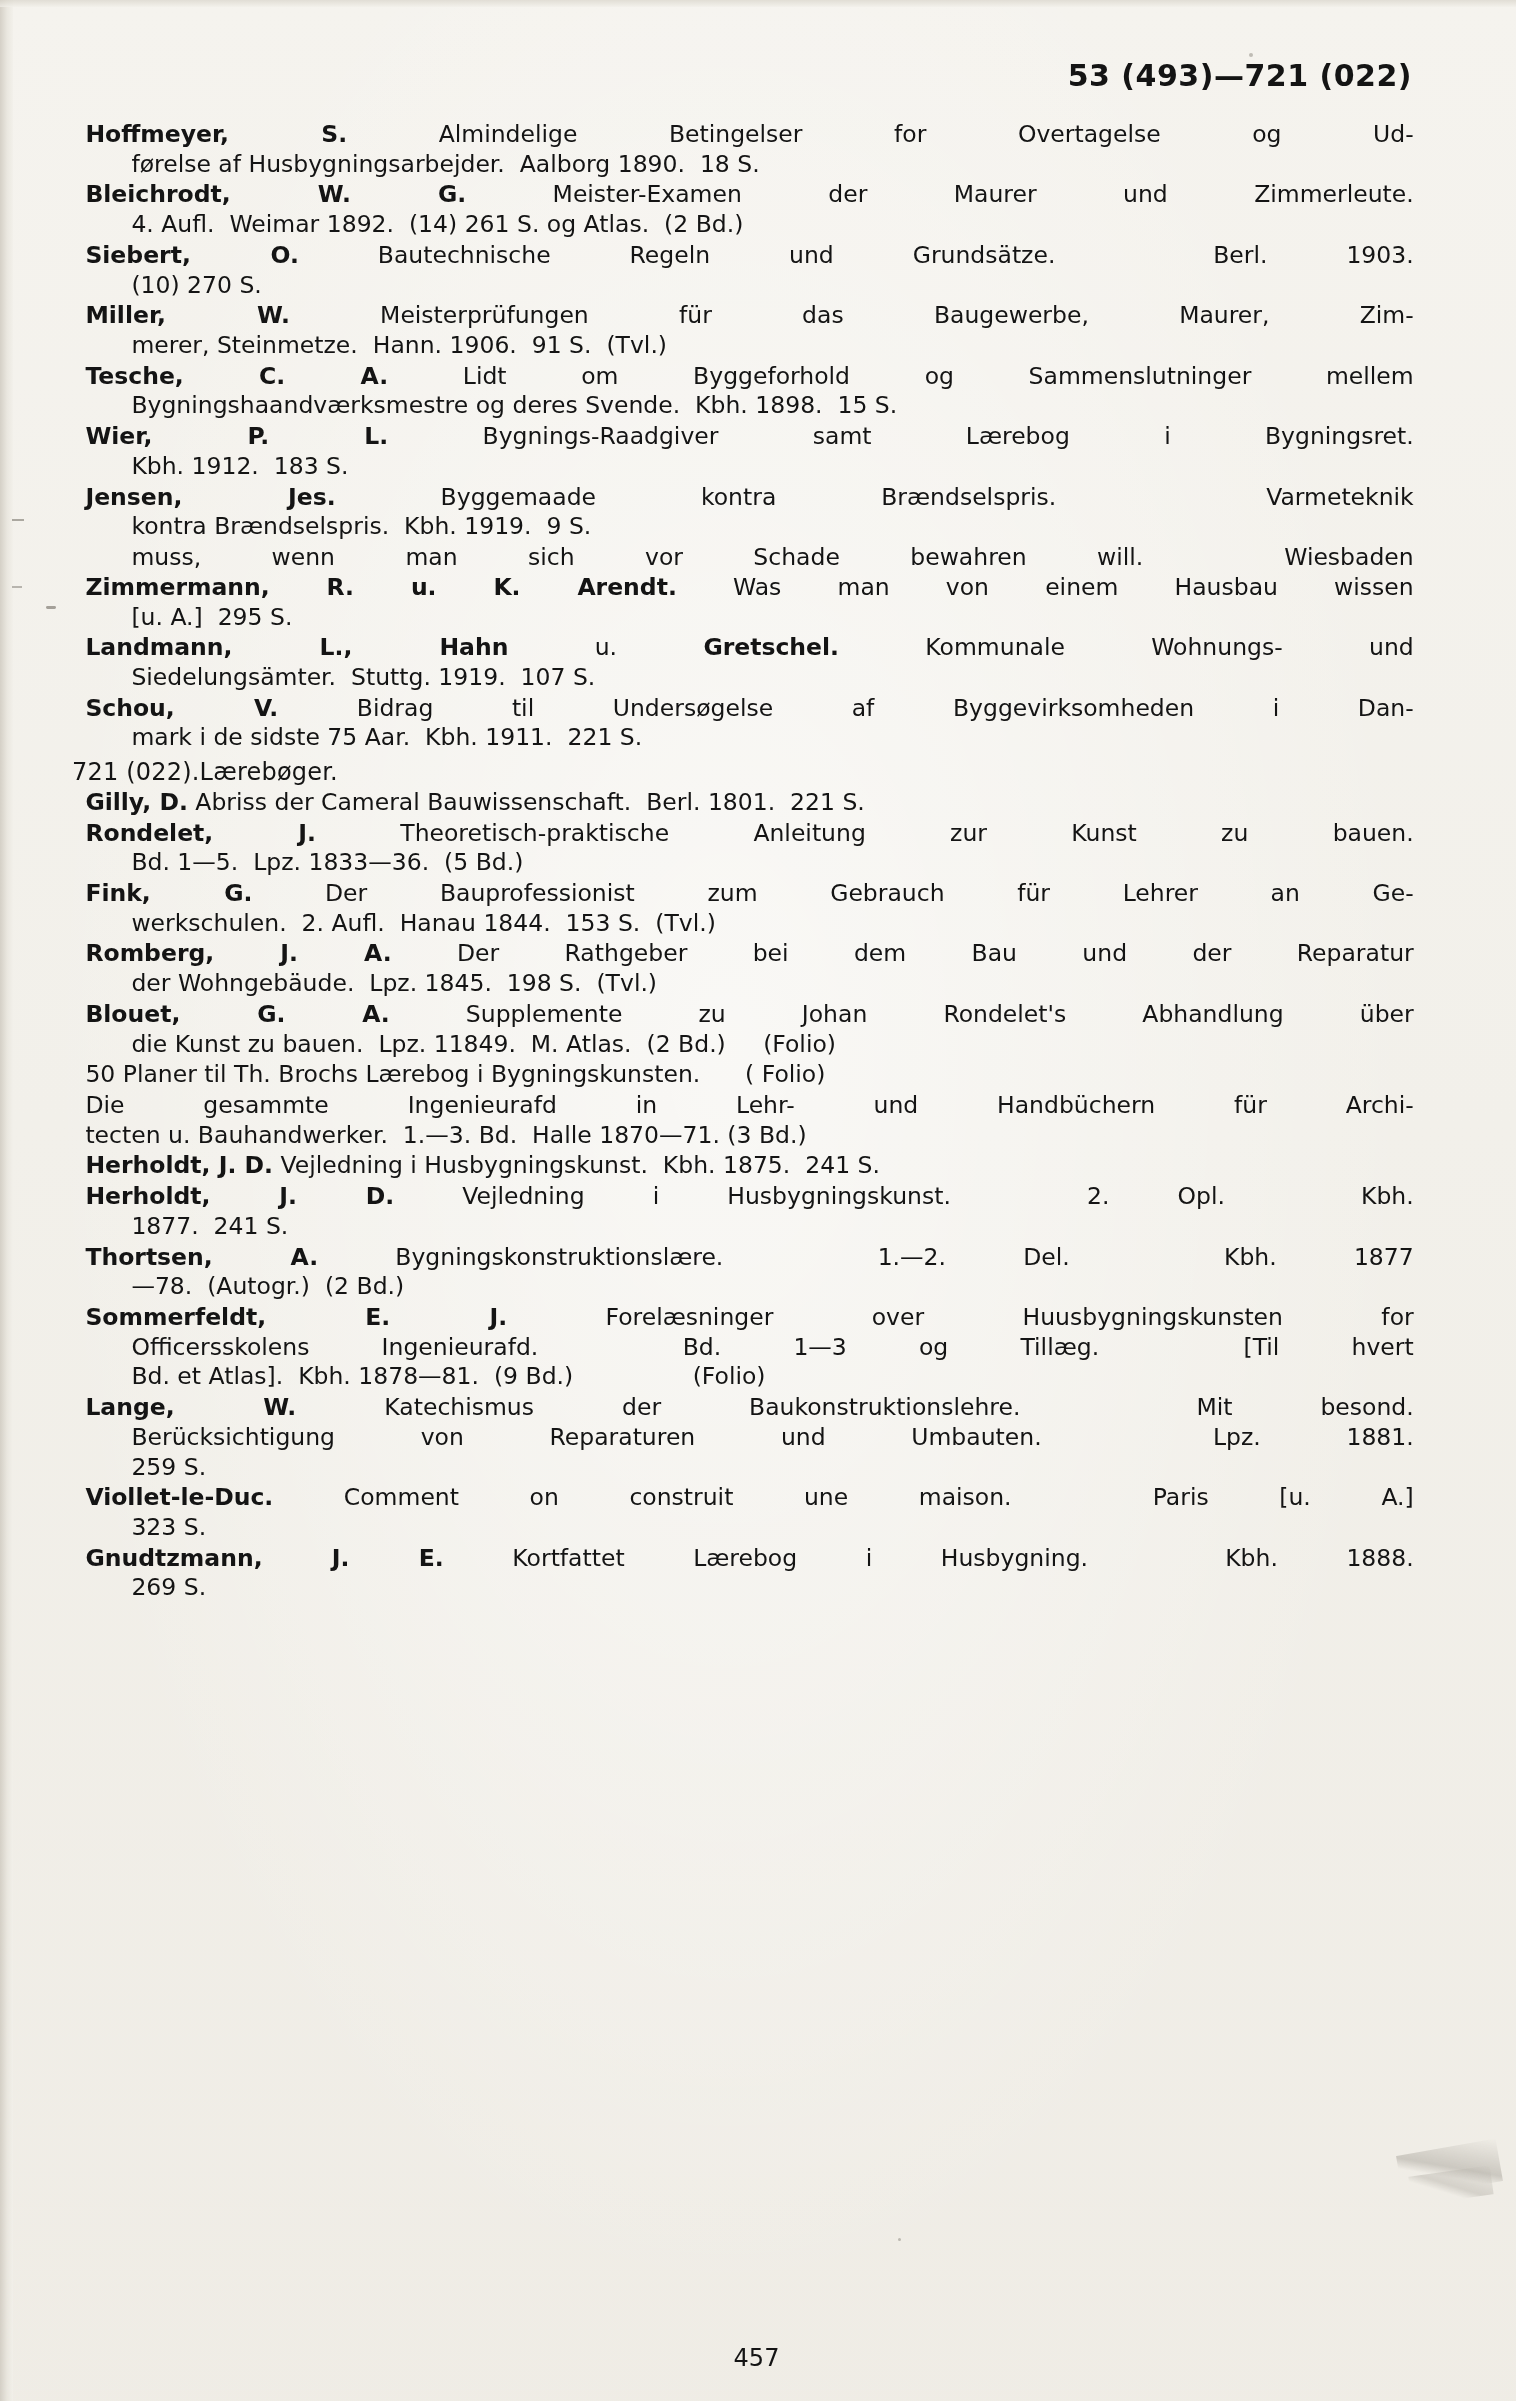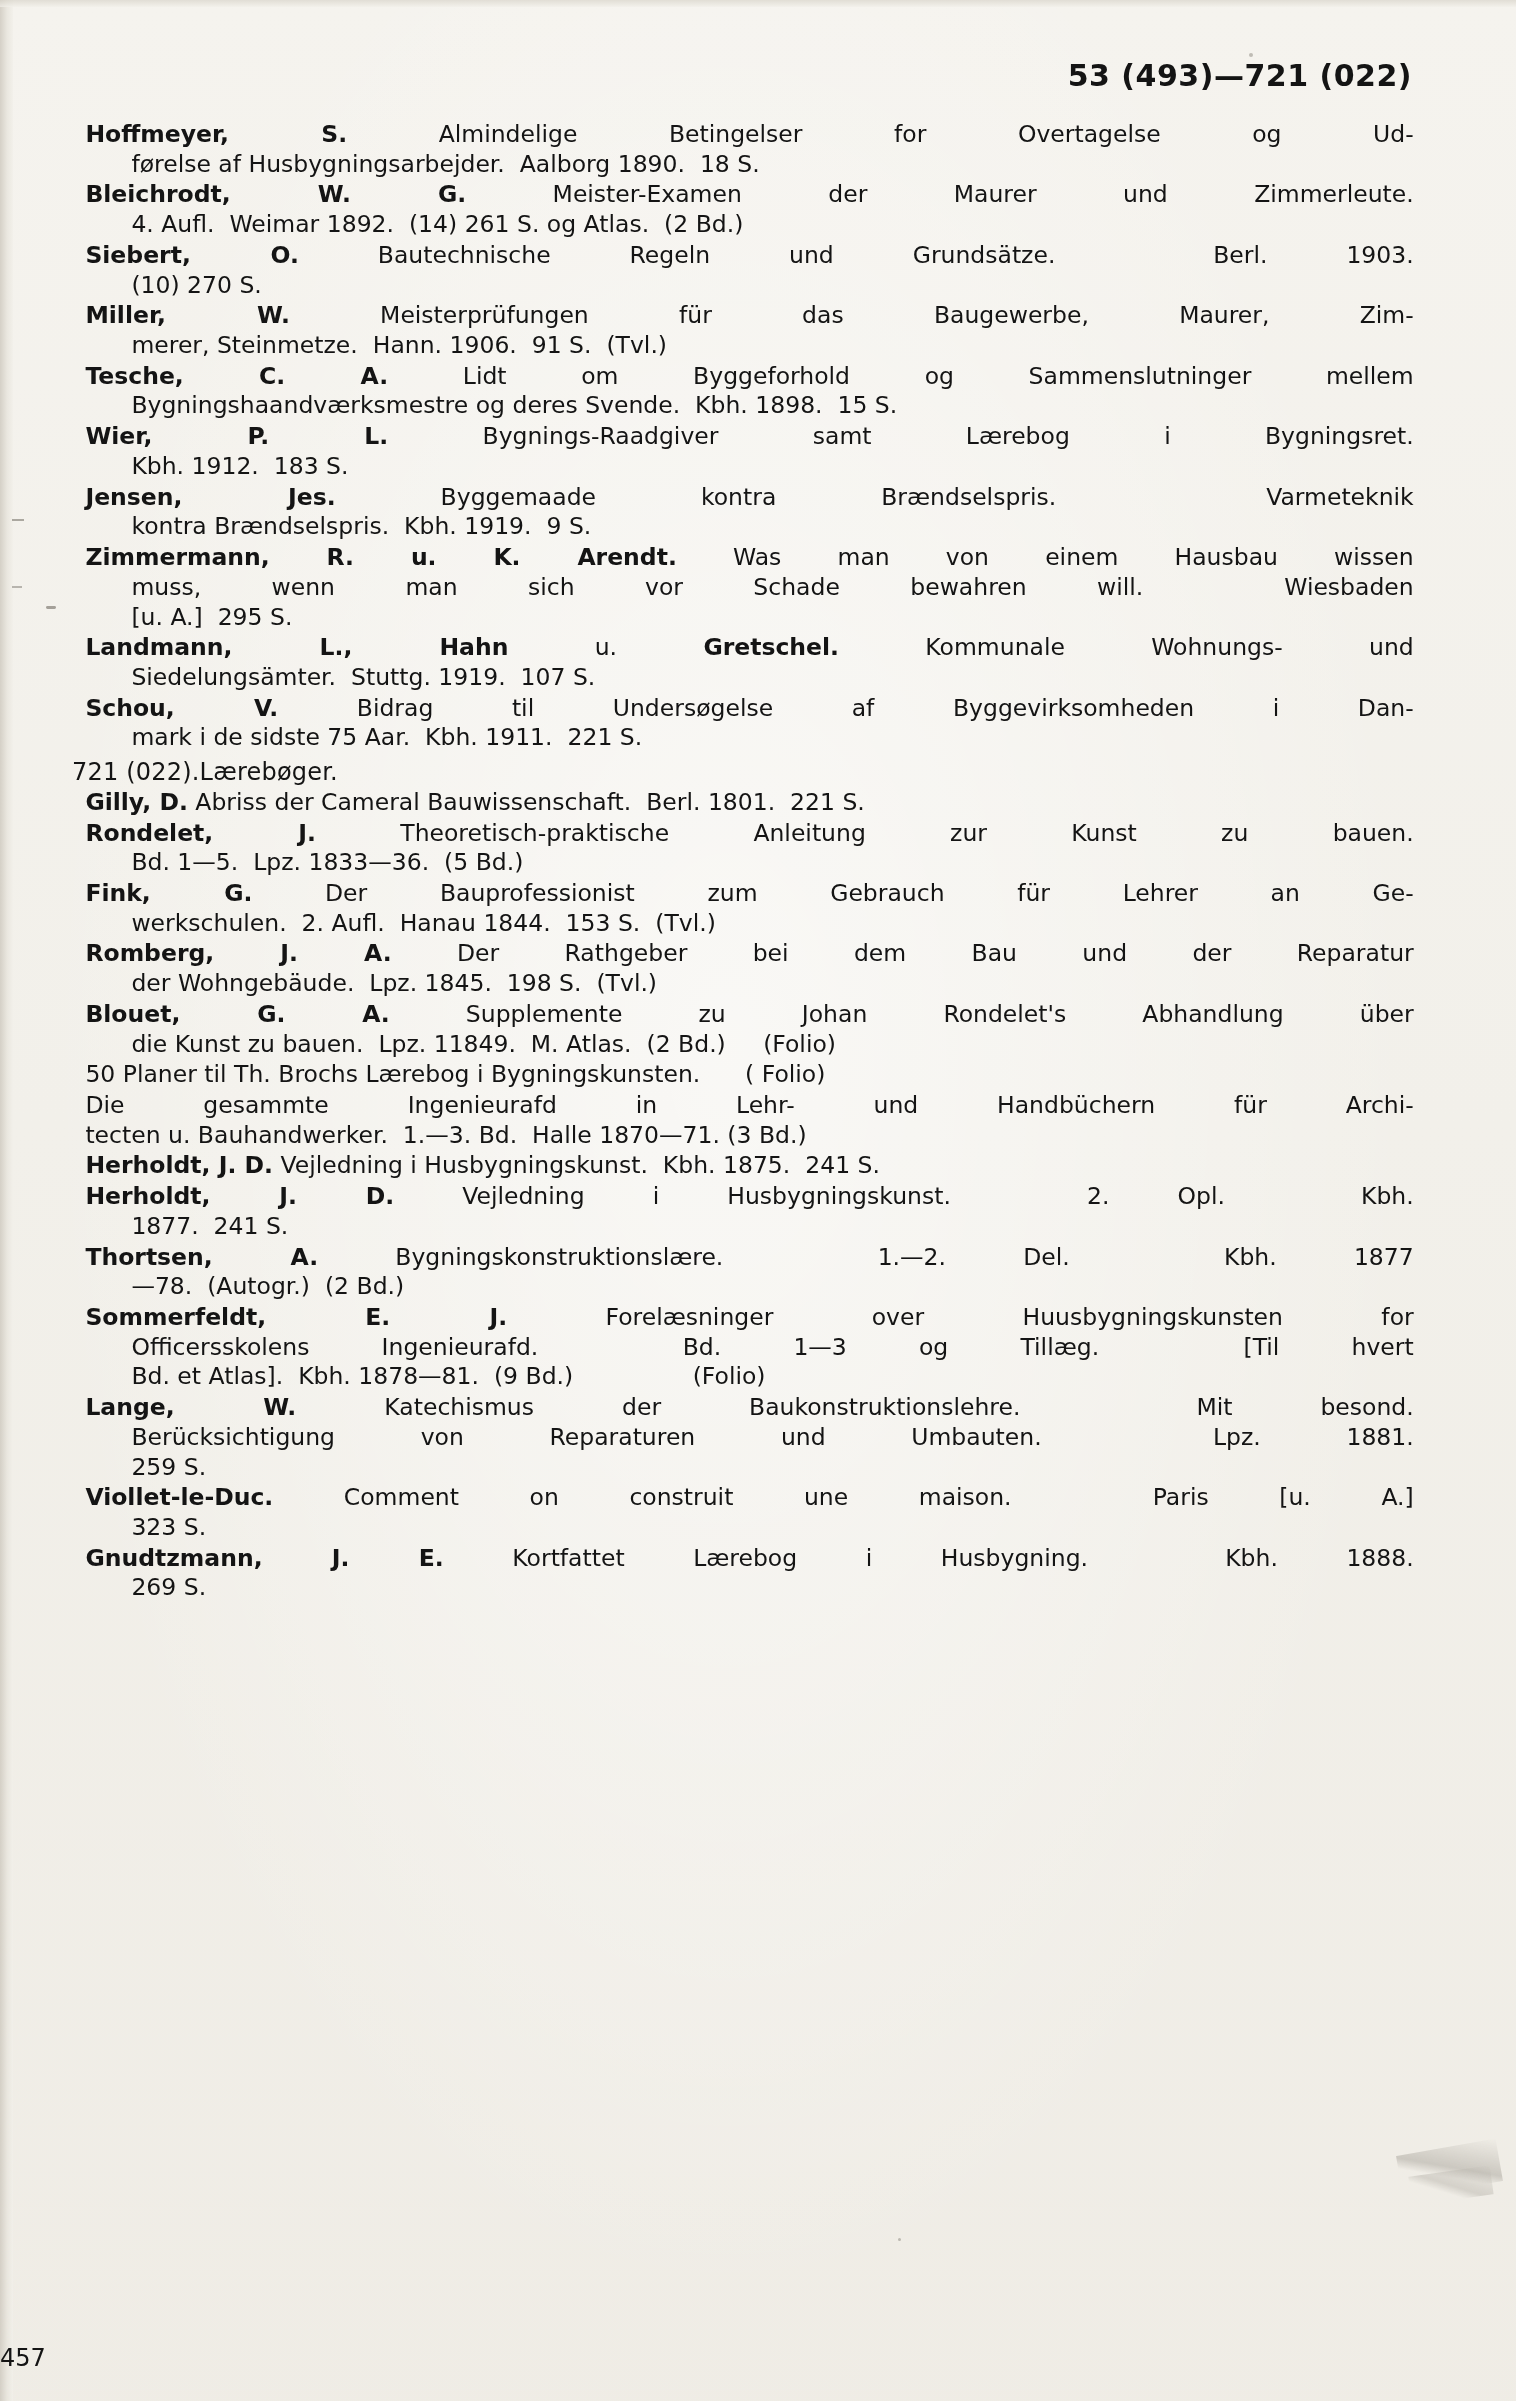--- a/index.html
+++ b/index.html
@@ -101,21 +101,21 @@
     margin-bottom: 1.9px;
     padding-left: 0;
   }
   .section-head .left { letter-spacing: 0.2px; }
   .section-head .right { letter-spacing: 0.2px; padding-right: 8.6px; }
   .folio {
     position: absolute;
     left: 0;
     top: 2344px;
     width: 1513px;
-    text-align: left;
+    text-align: center;
     font-size: 24px;
     font-family: "DejaVu Sans", sans-serif;
   }
   .tick {
     position: absolute;
     background: #6f6b63;
   }
   .tick.t1 { left: 11.5px; top: 519px; width: 12.5px; height: 2.4px; opacity: .55; }
   .tick.t2 { left: 11.5px; top: 586px; width: 10.6px; height: 2.4px; opacity: .45; }
   .tick.t3 { left: 46px; top: 606px; width: 9.6px; height: 3.4px; border-radius: 1.4px; opacity: .6; }
@@ -193,22 +193,22 @@
         </div>
         <div class="entry">
           <span class="ln first just"><b>Wier, P. L.</b> Bygnings-Raadgiver samt Lærebog i Bygningsret.</span>
           <span class="ln">Kbh. 1912.  183 S.</span>
         </div>
         <div class="entry">
           <span class="ln first just"><b>Jensen, Jes.</b> Byggemaade kontra Brændselspris.  Varmeteknik</span>
           <span class="ln">kontra Brændselspris.  Kbh. 1919.  9 S.</span>
         </div>
         <div class="entry">
+          <span class="ln just">muss, wenn man sich vor Schade bewahren will.  Wiesbaden</span>
           <span class="ln first just"><b>Zimmermann, R. u. K. Arendt.</b> Was man von einem Hausbau wissen</span>
-          <span class="ln just">muss, wenn man sich vor Schade bewahren will.  Wiesbaden</span>
           <span class="ln">[u. A.]  295 S.</span>
         </div>
         <div class="entry">
           <span class="ln first just"><b>Landmann, L., Hahn</b> u. <b>Gretschel.</b> Kommunale Wohnungs- und</span>
           <span class="ln">Siedelungsämter.  Stuttg. 1919.  107 S.</span>
         </div>
         <div class="entry">
           <span class="ln first just"><b>Schou, V.</b> Bidrag til Undersøgelse af Byggevirksomheden i Dan-</span>
           <span class="ln">mark i de sidste 75 Aar.  Kbh. 1911.  221 S.</span>
         </div>

